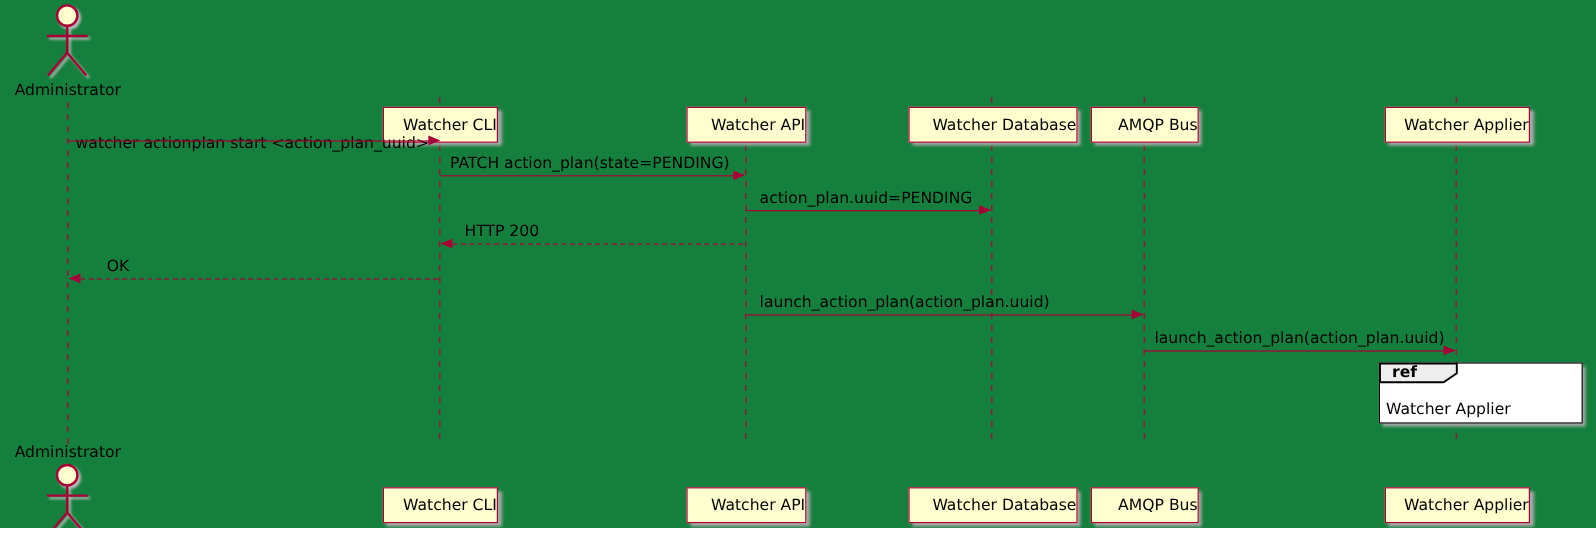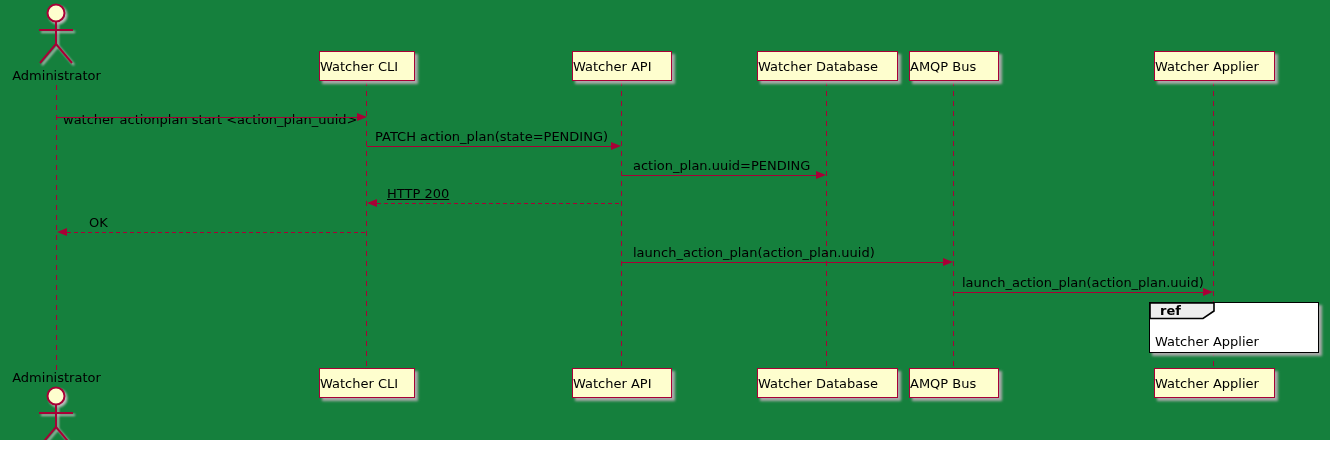--- a/index.html
+++ b/index.html
@@ -9,22 +9,23 @@
     overflow:hidden;
   }
   .lifeline {
     position:absolute; width:1.4px;
     background:repeating-linear-gradient(to bottom,#A80036 0 5px,transparent 5px 10px);
   }
   .pbox {
     position:absolute; height:30px; box-sizing:border-box;
     background:#FEFECE; border:1.7px solid #A80036;
     box-shadow:3px 3px 2.5px #aaaaaa;
-    display:flex; align-items:center; justify-content:flex-start;
+    display:flex; align-items:center; justify-content:flex-end;
     white-space:nowrap;
+    margin-top:38px;
   }
   .actor-label { position:absolute; text-align:center; white-space:nowrap; }
   .actor-fig { position:absolute; filter:drop-shadow(2.5px 2.5px 1px #bbbbbb); }
   .msg-label { position:absolute; white-space:nowrap; }
   .mline { position:absolute; height:1.3px; background:#A80036; }
   .mline.dashed {
     background:repeating-linear-gradient(to right,#A80036 0 4px,transparent 4px 7px);
   }
   .arr { position:absolute; width:0; height:0;
          border-top:4.5px solid transparent; border-bottom:4.5px solid transparent; }
@@ -89,21 +90,21 @@
     <div class="arr right" style="left:611px;top:142px;"></div>
   </div>
 
   <div>
     <span class="msg-label" style="left:633px;top:158px;">action_plan.uuid=PENDING</span>
     <div class="mline" style="left:622px;top:175px;width:195px;"></div>
     <div class="arr right" style="left:816px;top:171px;"></div>
   </div>
 
   <div>
-    <span class="msg-label" style="left:387px;top:186px;text-decoration:underline;">HTTP 200</span>
+    <span class="msg-label" style="left:387px;top:186px;">HTTP 200</span>
     <div class="mline dashed" style="left:377px;top:203px;width:245px;"></div>
     <div class="arr left" style="left:367px;top:199px;"></div>
   </div>
 
   <div>
     <span class="msg-label" style="left:89px;top:215px;">OK</span>
     <div class="mline dashed" style="left:67px;top:232px;width:300px;"></div>
     <div class="arr left" style="left:57px;top:228px;"></div>
   </div>
 

